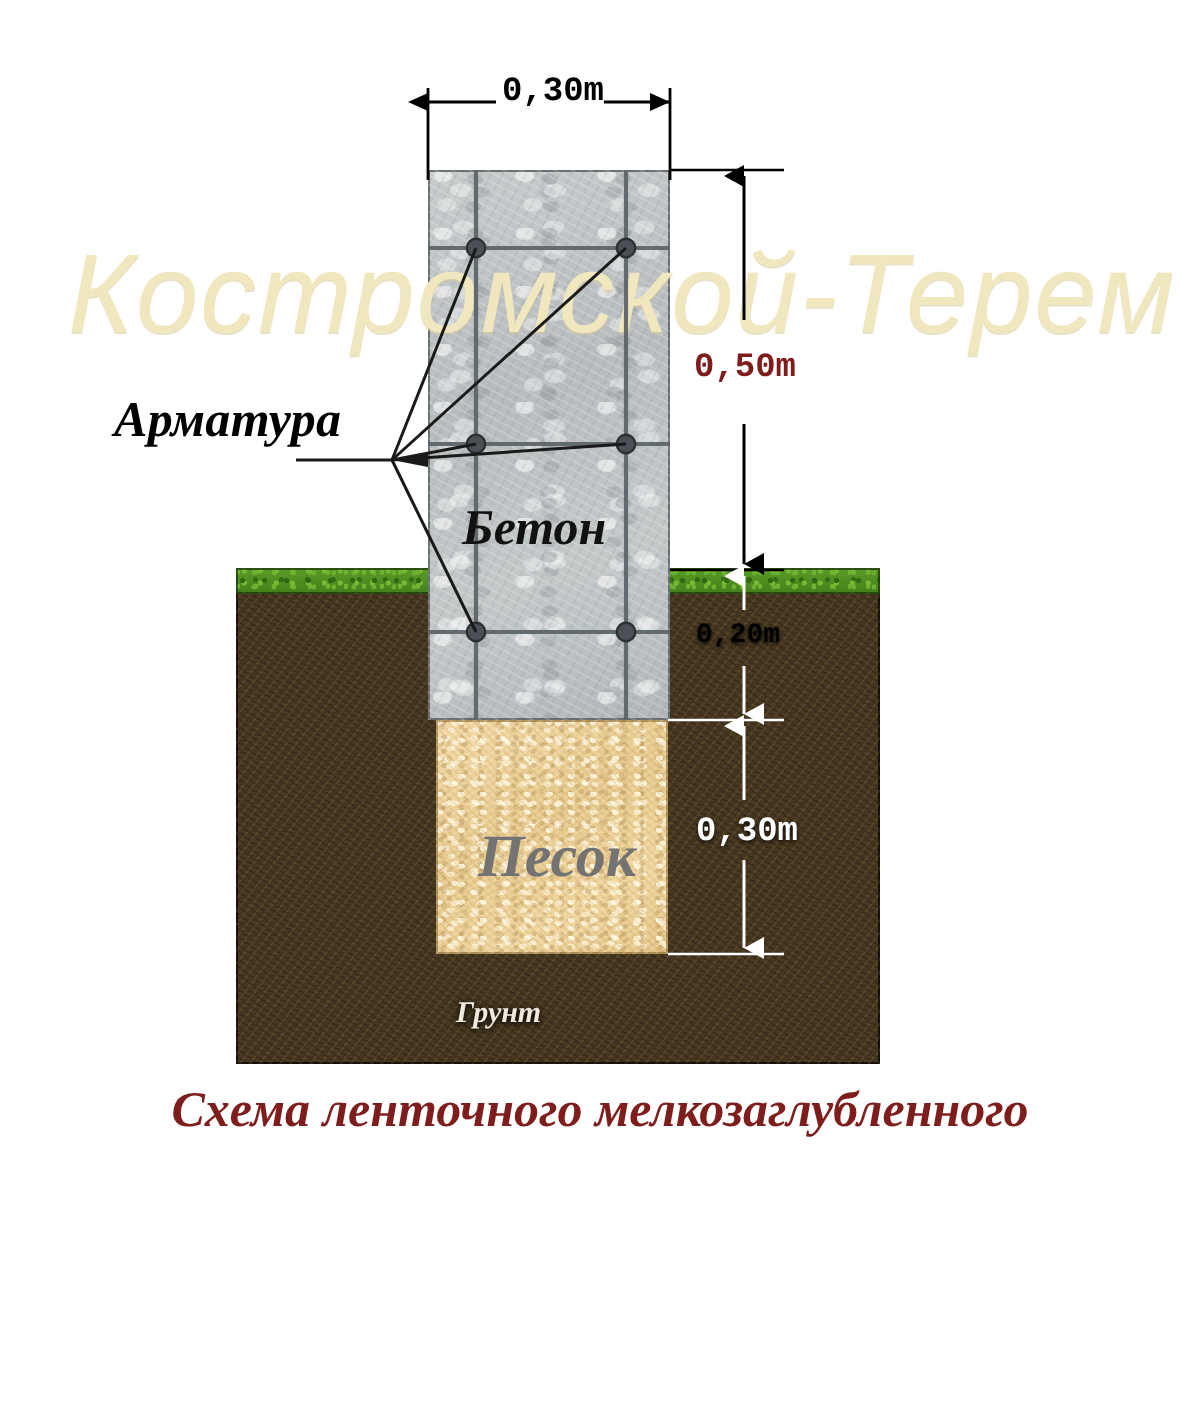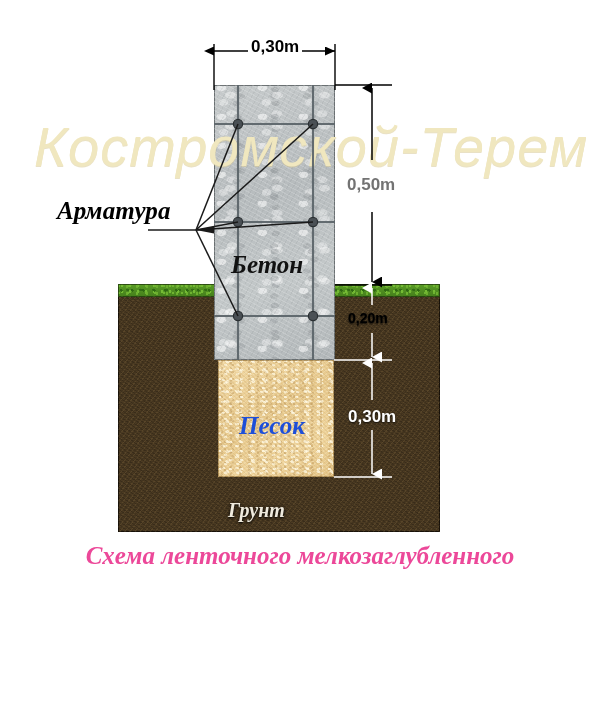--- a/index.html
+++ b/index.html
@@ -155,45 +155,45 @@
     color: #000000;
     letter-spacing: .2px;
   }
   #label-beton {
     left: 231px; top: 251px;
     font-size: 25px;
     color: #111111;
   }
   #label-pesok {
     left: 239px; top: 412px;
-    font-size: 25px;
-    color: #1d4ed8;
+    font-size: 30px;
+    color: #737373;
   }
   #label-grunt {
     left: 228px; top: 499px;
-    font-size: 20px;
+    font-size: 15px;
     color: #efeadd;
     text-shadow: 0 1px 2px rgba(0,0,0,.85), 0 0 4px rgba(0,0,0,.6);
   }
 
   .dim-txt {
-    font-family: Liberation Sans, sans-serif;
+    font-family: Liberation Mono, monospace;
     font-weight: bold;
     font-style: normal;
     white-space: nowrap;
   }
   #dim-030-top {
     left: 251px; top: 37px;
     font-size: 17px;
     color: #000000;
   }
   #dim-050 {
     left: 347px; top: 175px;
     font-size: 17px;
-    color: #737373;
+    color: #7f1d1d;
   }
   #dim-020 {
     left: 348px; top: 310px;
     font-size: 14px;
     color: #000000;
     text-shadow: 0 1px 2px rgba(0,0,0,.8);
   }
   #dim-030-bot {
     left: 348px; top: 407px;
     font-size: 17px;
@@ -221,21 +221,21 @@
   #caption {
     left: 0;
     top: 540px;
     width: 600px;
     text-align: center;
     font-family: "Liberation Serif", "DejaVu Serif", serif;
     font-weight: bold;
     font-style: italic;
     font-size: 25px;
     line-height: 32px;
-    color: #ec4899;
+    color: #7f1d1d;
   }
 </style>
 </head>
 <body>
 
 <div id="stage">
 
   <div class="abs" id="soil-block"></div>
   <div class="abs" id="soil-noise"></div>
 

